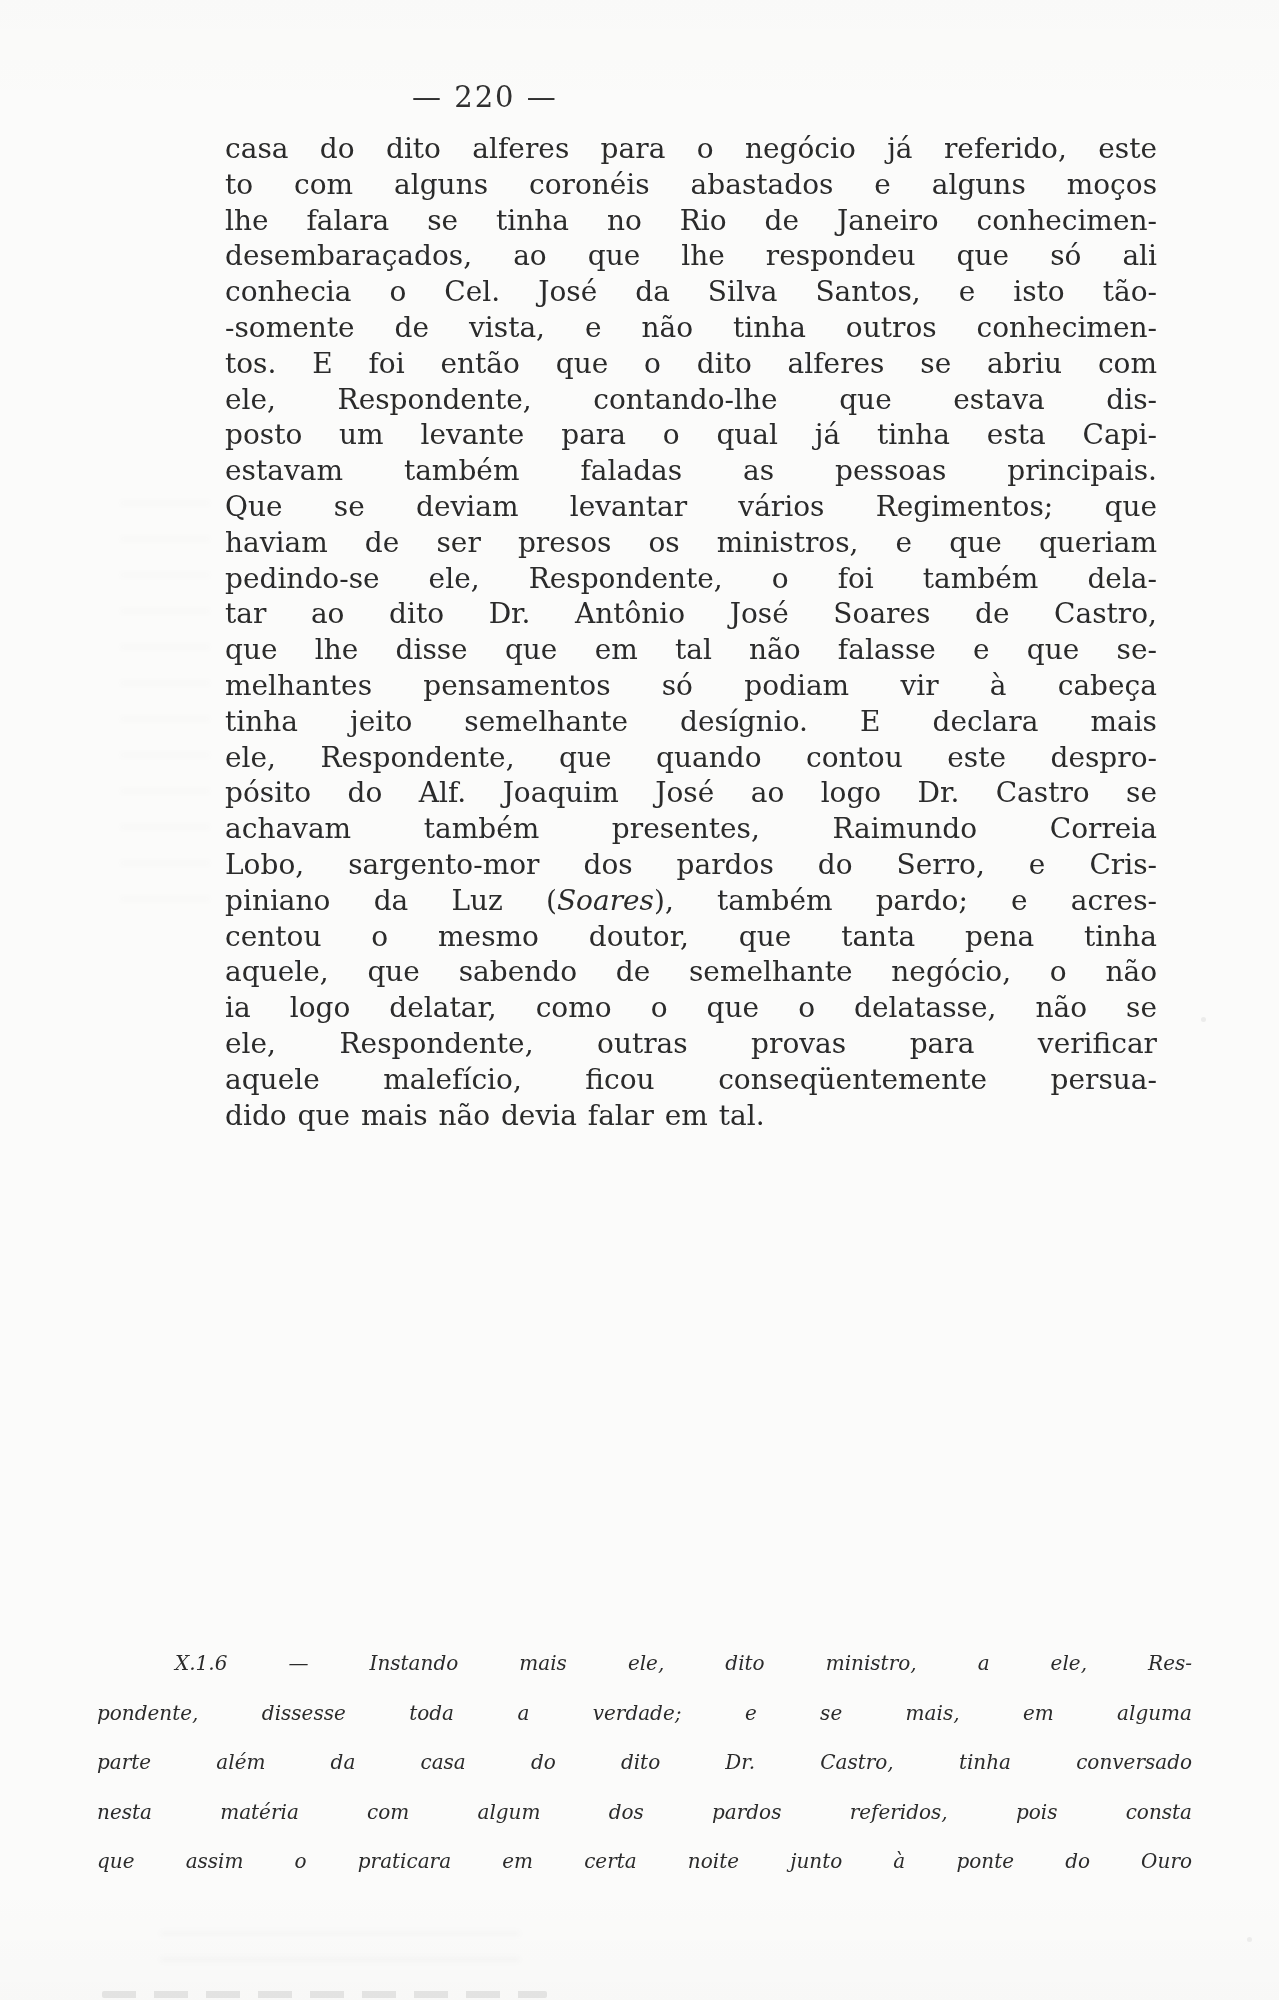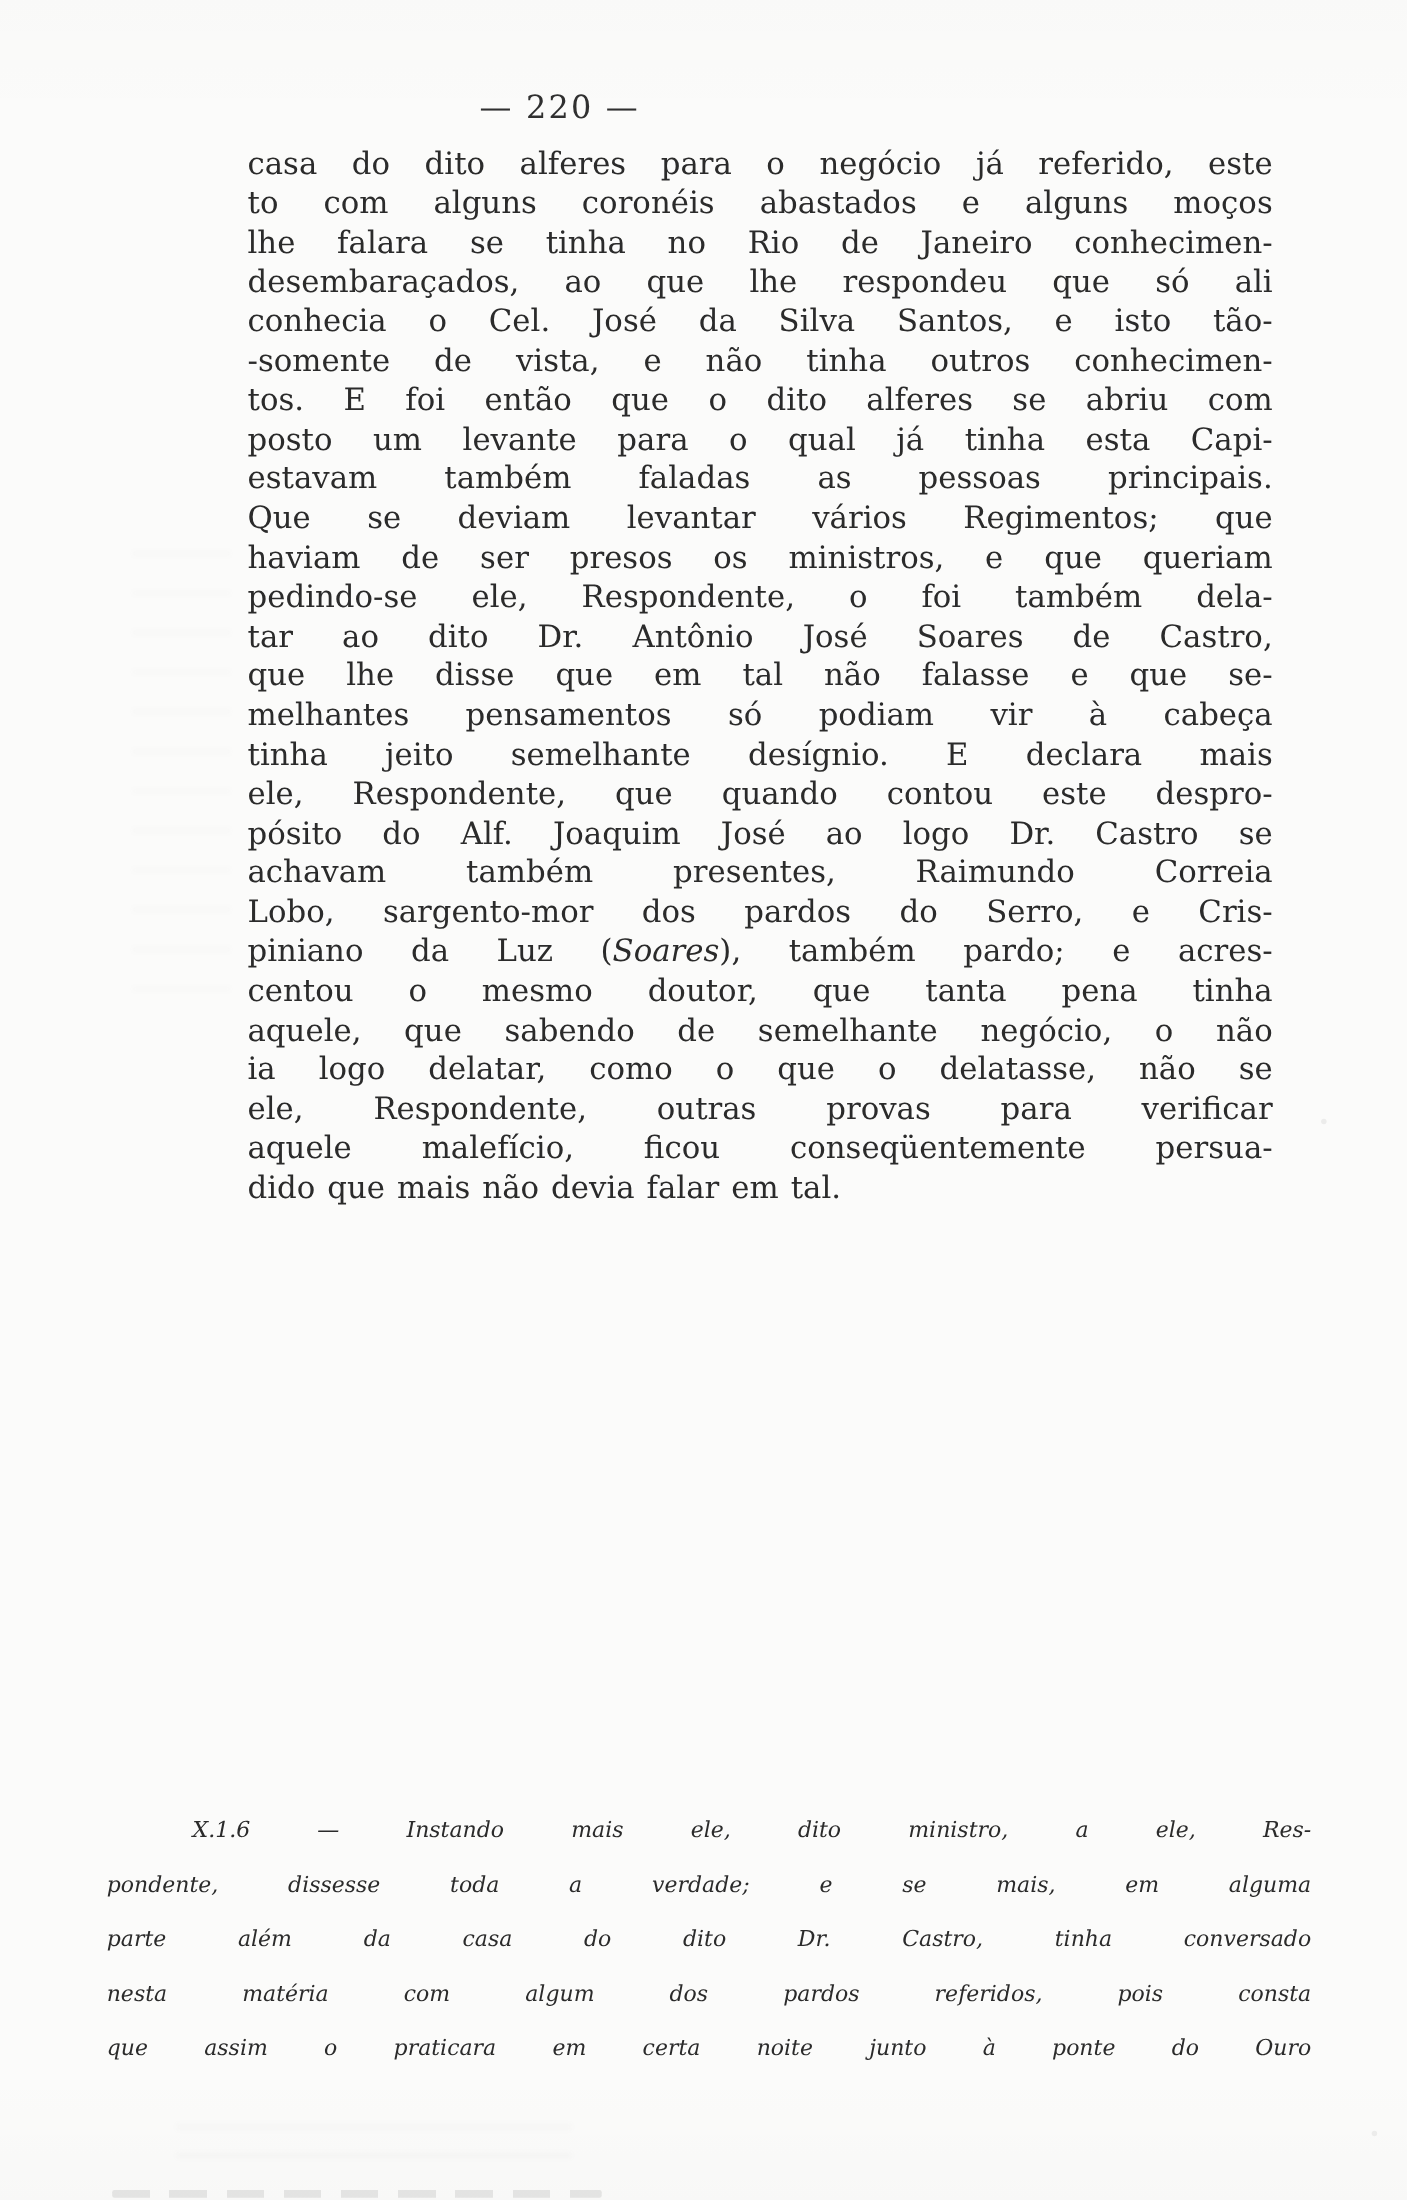--- a/index.html
+++ b/index.html
@@ -11,21 +11,21 @@
   }
   .page{position:absolute;inset:0;}
   
   .page::before{
     content:"";position:absolute;inset:0;pointer-events:none;
     background:
       radial-gradient(120% 90% at 50% 45%, rgba(255,255,255,0) 70%, rgba(0,0,0,0.012) 100%),
       linear-gradient(180deg, rgba(0,0,0,0.008), rgba(0,0,0,0) 6%, rgba(0,0,0,0) 94%, rgba(0,0,0,0.01));
   }
   .page-number{
-    position:absolute;top:80px;left:436px;width:120px;
+    position:absolute;top:80px;left:412px;width:120px;
     font-size:29px;text-align:center;white-space:nowrap;
     letter-spacing:2px;color:#303030;
   }
   .para{position:absolute;}
   .para .line{
     text-align:justify;
     text-align-last:justify;
     text-justify:inter-word;
     word-spacing:2px;
     white-space:normal;
@@ -67,20 +67,21 @@
   <div class="page-number">— 220 —</div>
 
   <div id="quote-paragraph" class="para">
       <div class="line">casa do dito alferes para o negócio já referido, este</div>
       <div class="line">to com alguns coronéis abastados e alguns moços</div>
       <div class="line">lhe falara se tinha no Rio de Janeiro conhecimen-</div>
       <div class="line">desembaraçados, ao que lhe respondeu que só ali</div>
       <div class="line">conhecia o Cel. José da Silva Santos, e isto tão-</div>
       <div class="line">-somente de vista, e não tinha outros conhecimen-</div>
       <div class="line">tos. E foi então que o dito alferes se abriu com</div>
+      <div class="line">ele, Respondente, contando-lhe que estava dis-</div>
       <div class="line">posto um levante para o qual já tinha esta Capi-</div>
       <div class="line">estavam também faladas as pessoas principais.</div>
       <div class="line">Que se deviam levantar vários Regimentos; que</div>
       <div class="line">haviam de ser presos os ministros, e que queriam</div>
       <div class="line">pedindo-se ele, Respondente, o foi também dela-</div>
       <div class="line">tar ao dito Dr. Antônio José Soares de Castro,</div>
       <div class="line">que lhe disse que em tal não falasse e que se-</div>
       <div class="line">melhantes pensamentos só podiam vir à cabeça</div>
       <div class="line">tinha jeito semelhante desígnio. E declara mais</div>
       <div class="line">ele, Respondente, que quando contou este despro-</div>

